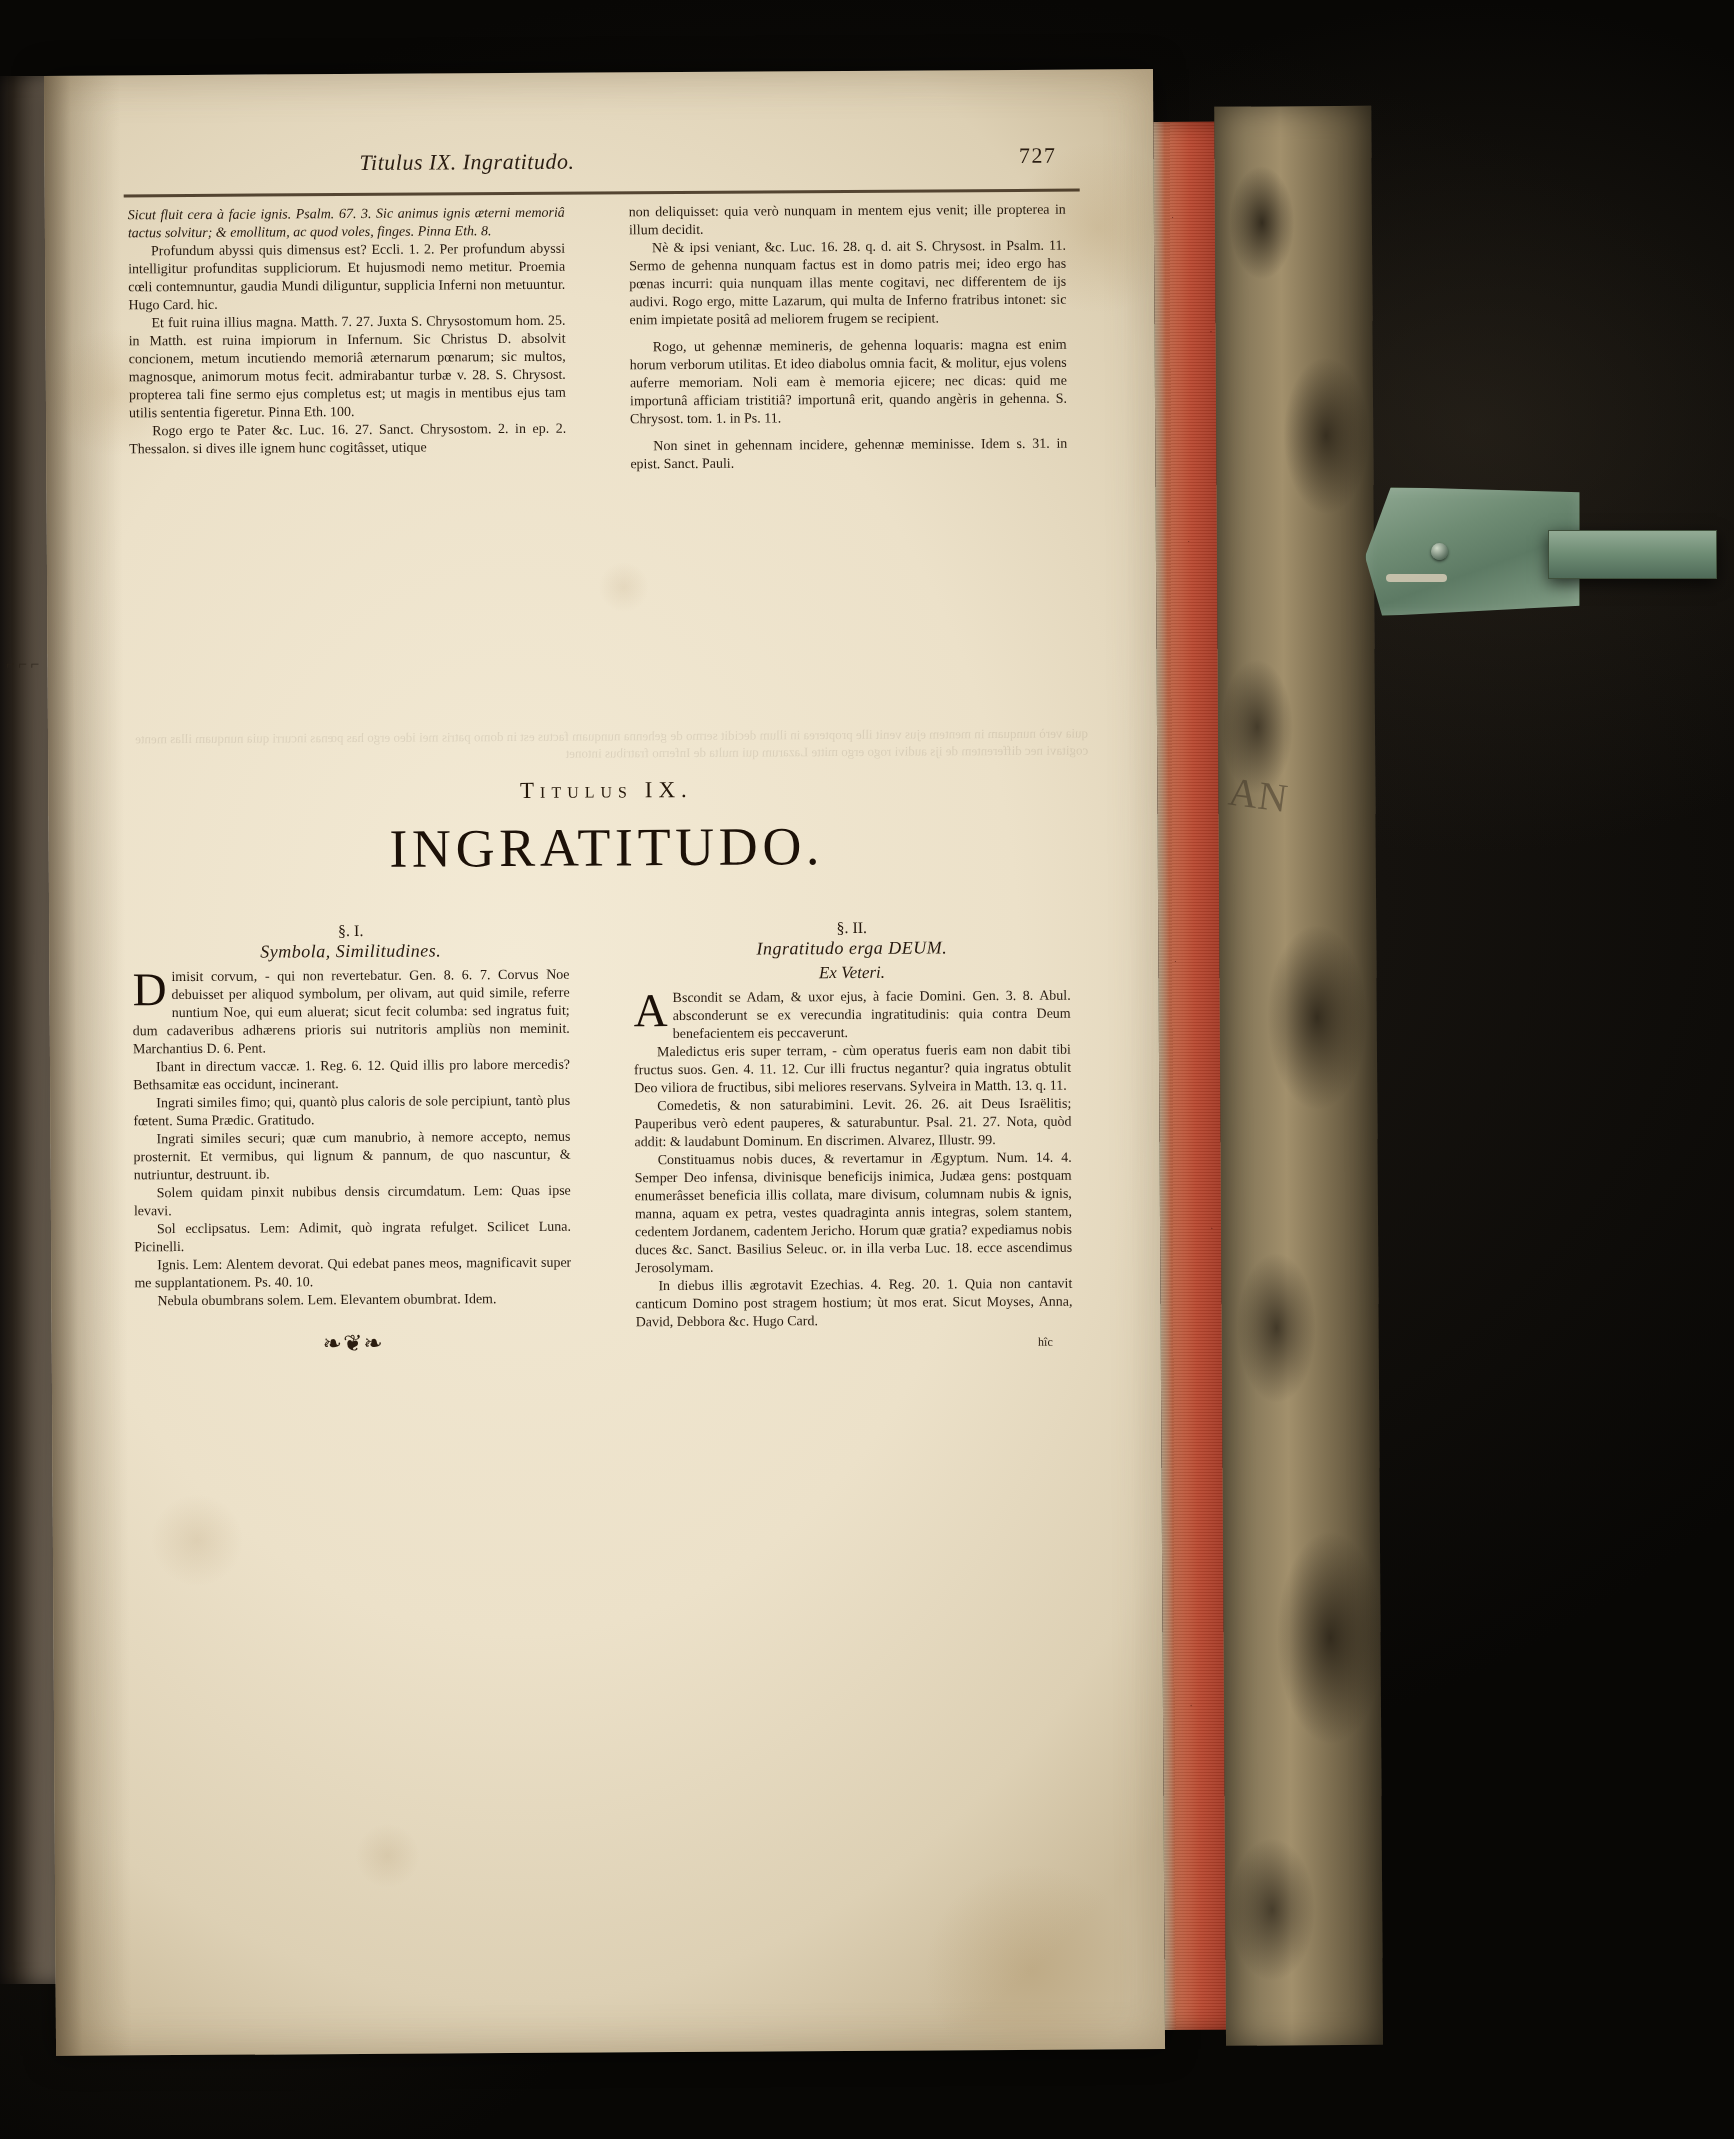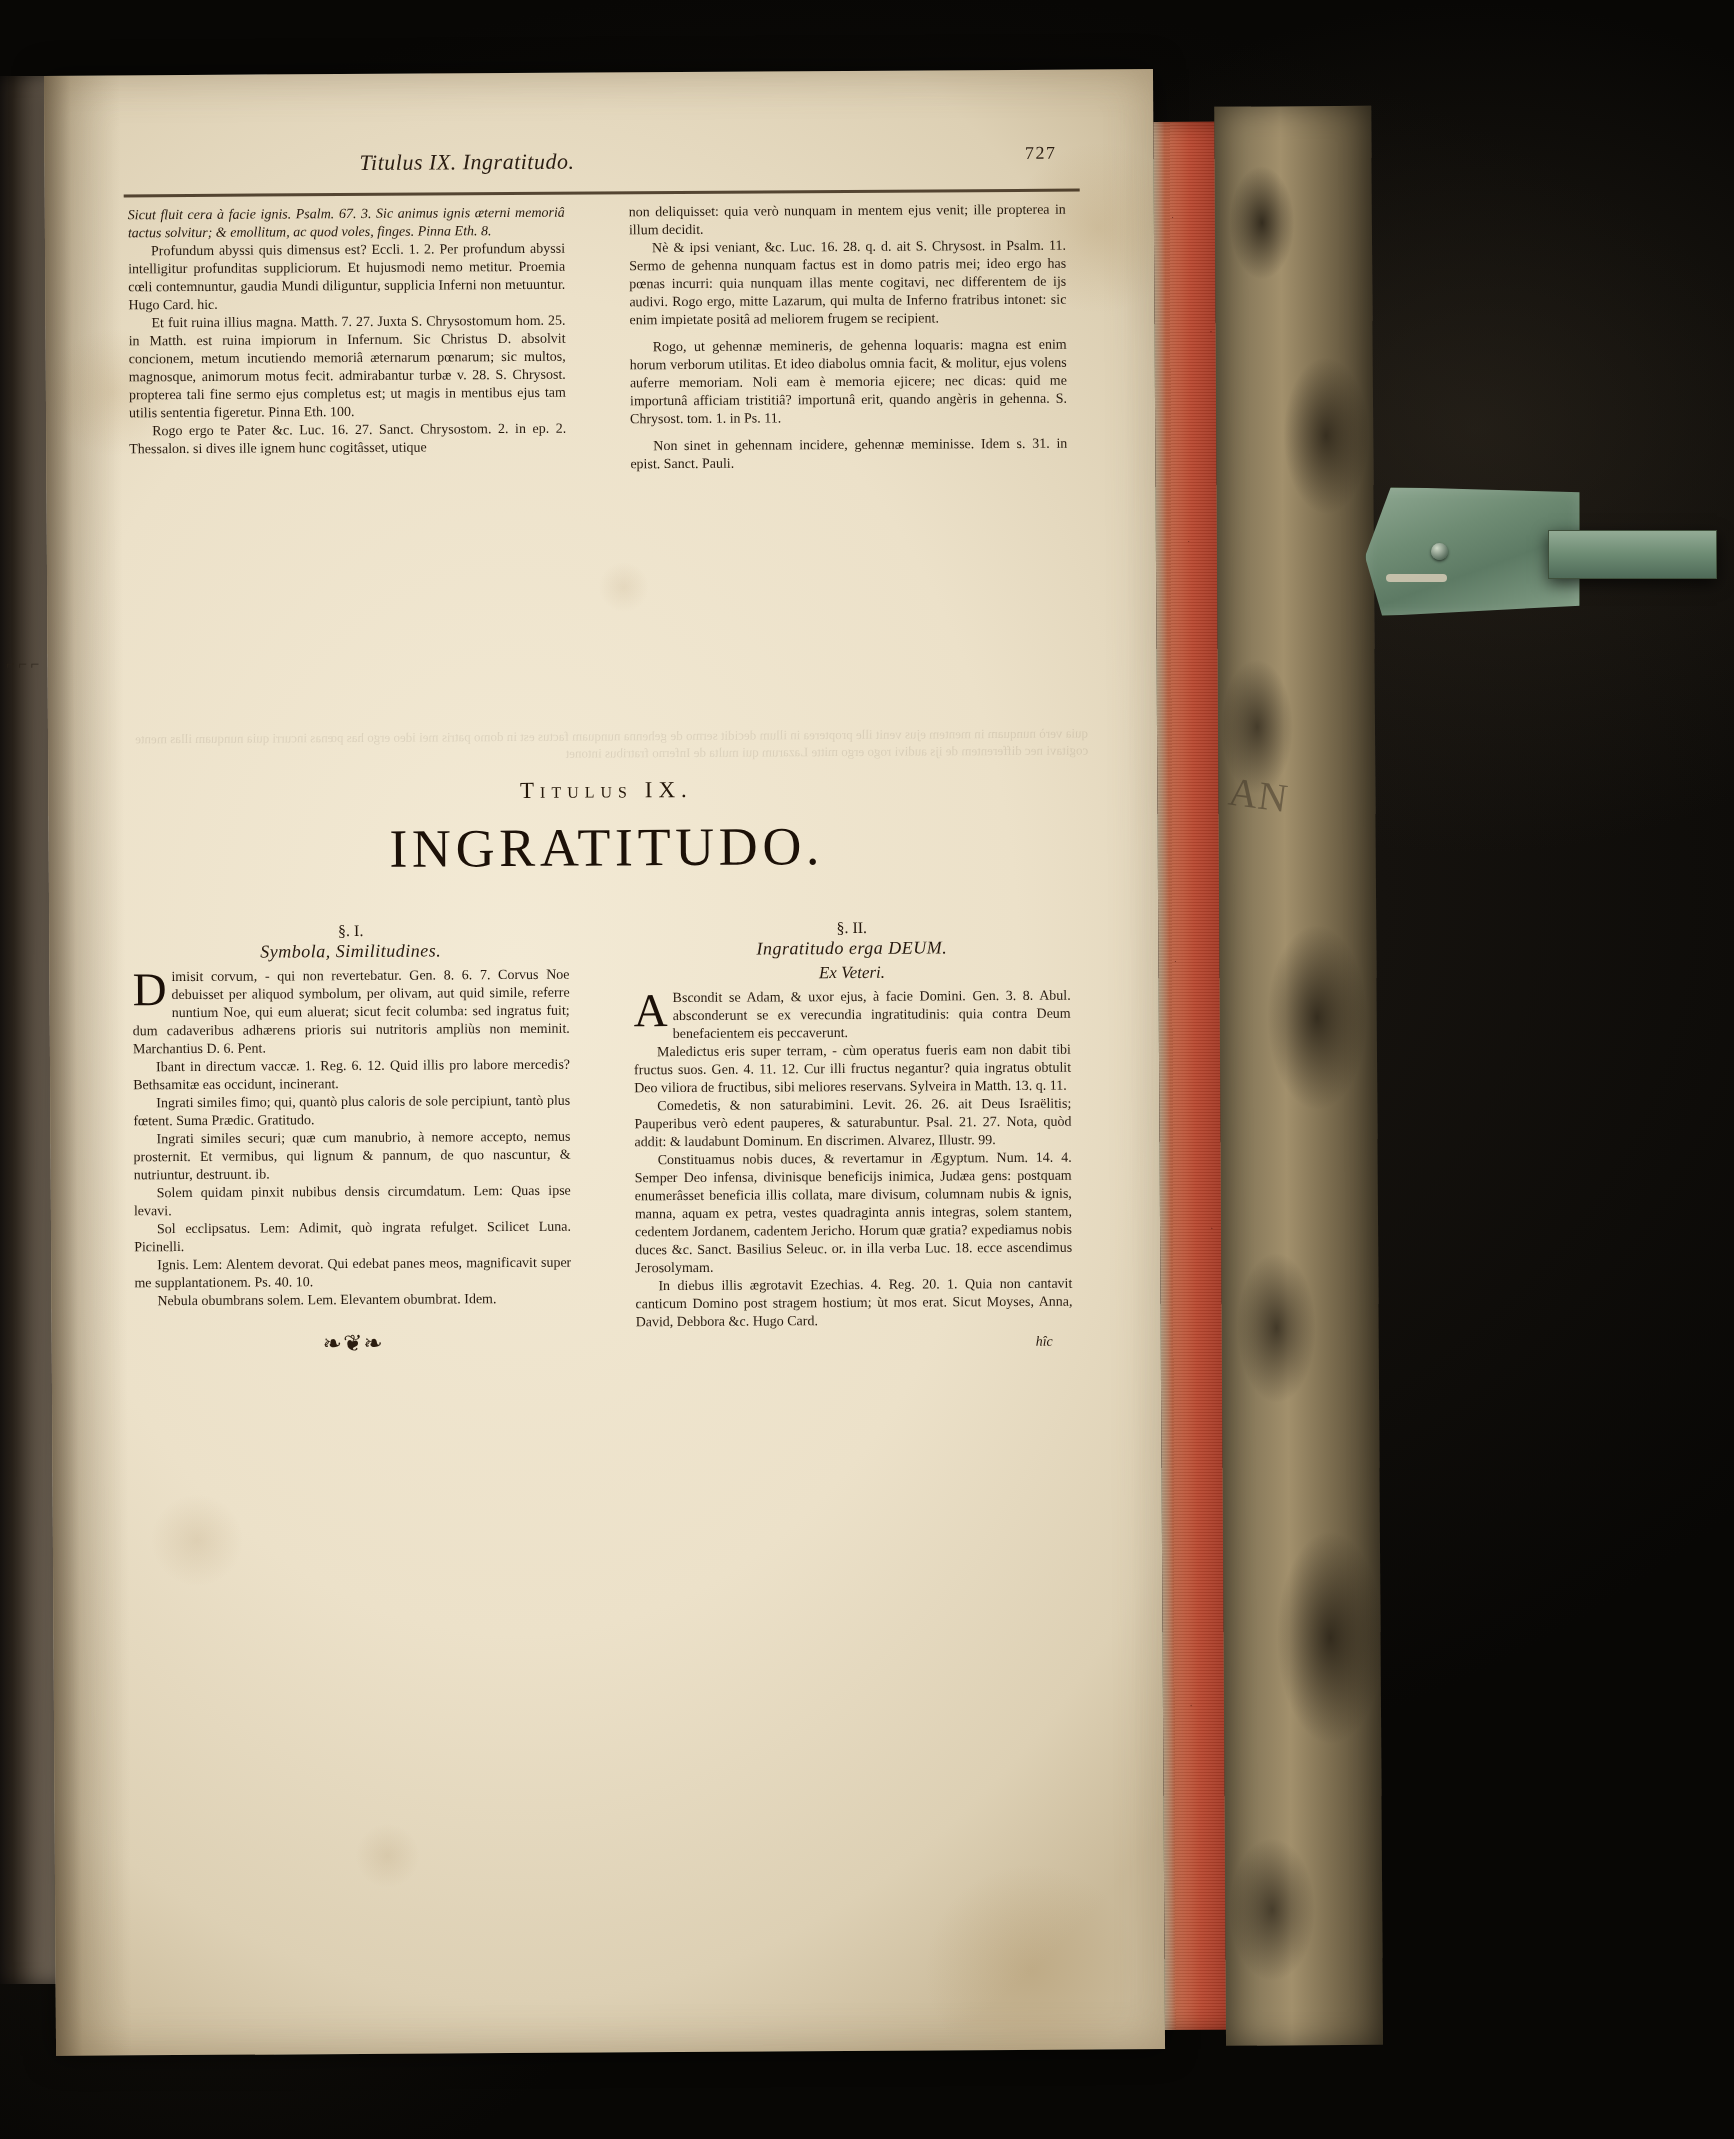--- a/index.html
+++ b/index.html
@@ -229,21 +229,21 @@
     top: 0;
     font-style: italic;
     font-size: 22px;
     letter-spacing: 0.5px;
     color: #2a1d12;
   }
   .rh-folio {
     position: absolute;
     right: 28px;
     top: -3px;
-    font-size: 18px;
+    font-size: 22px;
     letter-spacing: 1.5px;
     color: #2a1d12;
   }
   .rule {
     position: absolute;
     left: 3px;
     right: 5px;
     top: 43px;
     height: 2.5px;
     background: #3a2a19;
@@ -315,22 +315,21 @@
     text-align: center;
     font-size: 23px;
     color: #2b1d10;
     letter-spacing: 1px;
   }
 
   .catchword {
     position: absolute;
     right: 20px;
     bottom: -22px;
-    font-style: italic;
-    font-size: 14px;
+    font-size: 12px;
   }
 
   
   .showthrough {
     position: absolute;
     left: 0; top: 579px; width: 964px; height: 132px;
     opacity: 0.10;
     font-size: 13px;
     line-height: 17px;
     color: #2a1c10;

